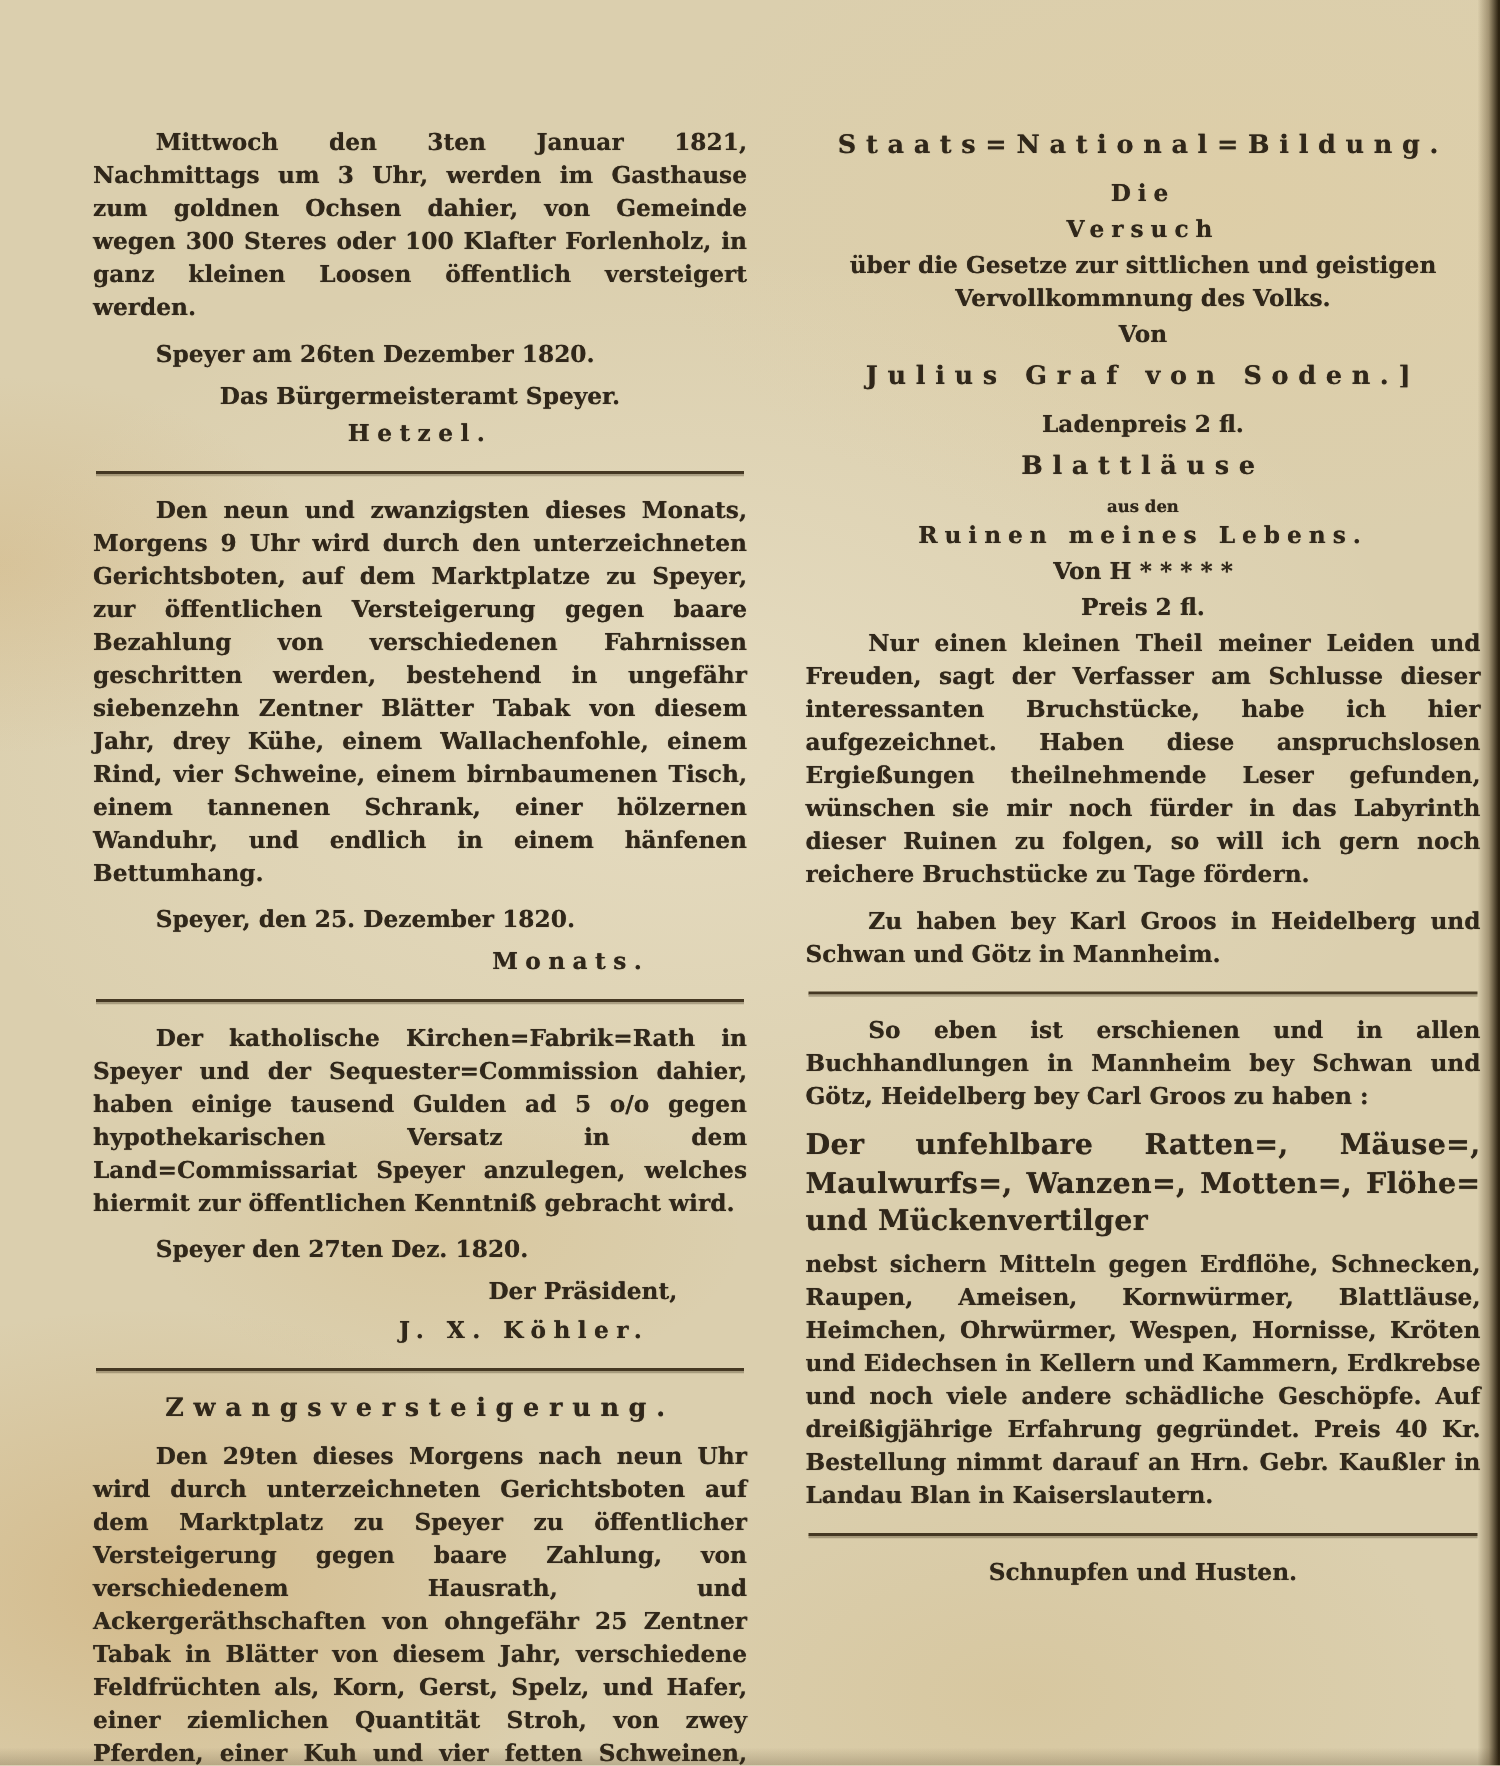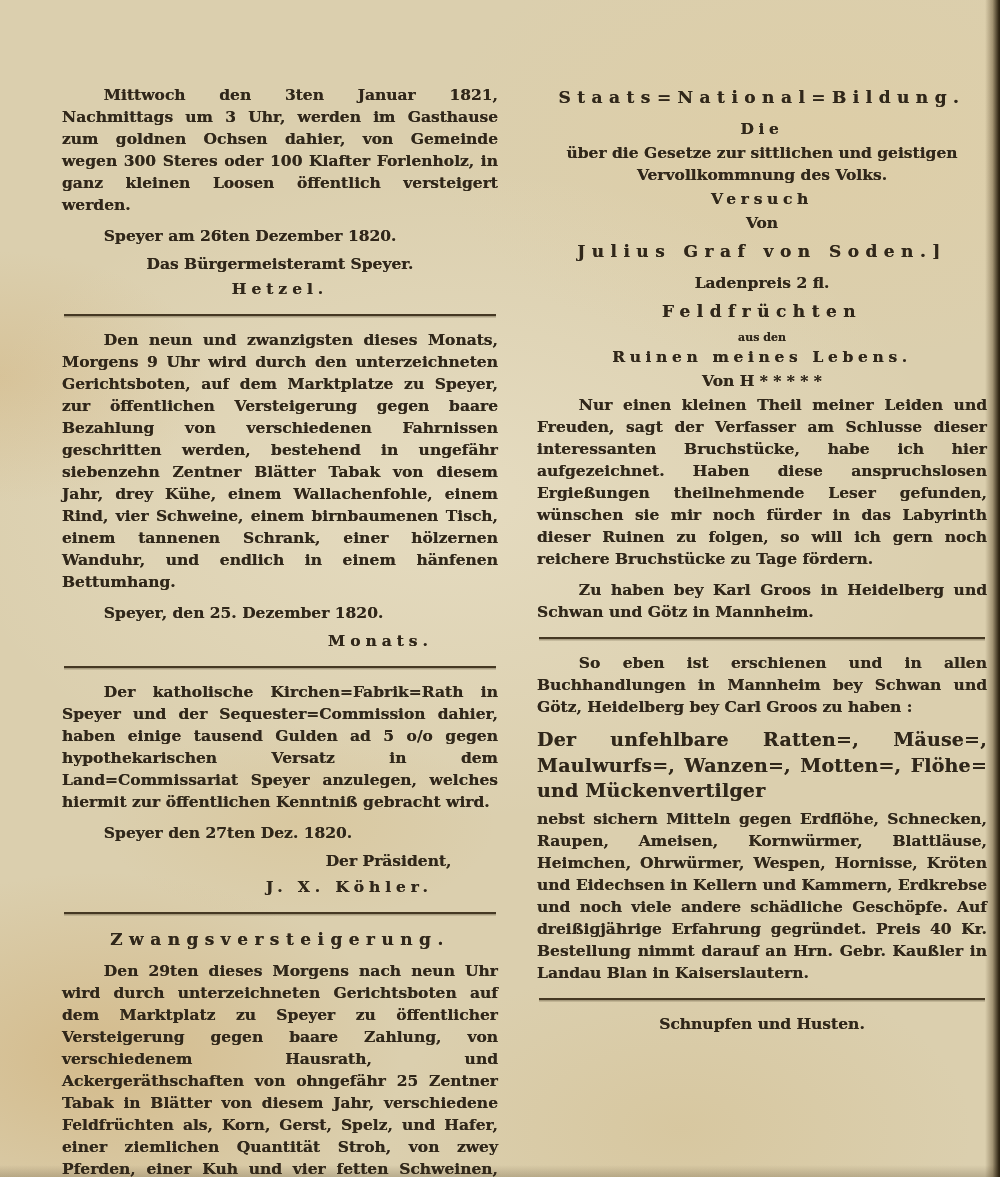--- a/index.html
+++ b/index.html
@@ -72,29 +72,30 @@
       <div class="blk dl">Speyer den 27ten Dez. 1820.</div>
       <div class="blk sig-rp">Der Präsident,</div>
       <div class="blk sig-r">J. X. Köhler.</div>
       <div class="blk rule"></div>
       <div class="blk c-sp-lg">Zwangsversteigerung.</div>
       <div class="blk para">Den 29ten dieses Morgens nach neun Uhr wird durch unterzeichneten Gerichtsboten auf dem Marktplatz zu Speyer zu öffentlicher Versteigerung gegen baare Zahlung, von verschiedenem Hausrath, und Ackergeräthschaften von ohngefähr 25 Zentner Tabak in Blätter von diesem Jahr, verschiedene Feldfrüchten als, Korn, Gerst, Spelz, und Hafer, einer ziemlichen Quantität Stroh, von zwey Pferden, einer Kuh und vier fetten Schweinen, ferner die Hopfen in zwey Säcke von ungefähr 1 3/4 Zentner vom Jahr 1820, 25 Pfund gehechelten Hanf, und vier Lauferschwein geschritten werden.</div>
     </div>
   <div class="col col-right">
       <div class="blk c-sp-lg">Staats=National=Bildung.</div>
       <div class="blk c-sp">Die</div>
+      <div class="blk c-sp">Versuch</div>
       <div class="blk c">über die Gesetze zur sittlichen und geistigen Vervollkommnung des Volks.</div>
-      <div class="blk c-sp">Versuch</div>
       <div class="blk c">Von</div>
       <div class="blk c-sp-lg">Julius Graf von Soden.]</div>
       <div class="blk c">Ladenpreis 2 fl.</div>
-      <div class="blk c-sp-lg">Feldfrüchten</div>
+      <div class="blk c-sp-lg">Blattläuse</div>
       <div class="blk c-sm">aus den</div>
       <div class="blk c-sp">Ruinen meines Lebens.</div>
       <div class="blk c">Von H * * * * *</div>
+      <div class="blk c">Preis 2 fl.</div>
       <div class="blk para">Nur einen kleinen Theil meiner Leiden und Freuden, sagt der Verfasser am Schlusse dieser interessanten Bruchstücke, habe ich hier aufgezeichnet. Haben diese anspruchslosen Ergießungen theilnehmende Leser gefunden, wünschen sie mir noch fürder in das Labyrinth dieser Ruinen zu folgen, so will ich gern noch reichere Bruchstücke zu Tage fördern.</div>
       <div class="blk para">Zu haben bey Karl Groos in Heidelberg und Schwan und Götz in Mannheim.</div>
       <div class="blk rule"></div>
       <div class="blk para">So eben ist erschienen und in allen Buchhandlungen in Mannheim bey Schwan und Götz, Heidelberg bey Carl Groos zu haben :</div>
       <div class="blk para-lg">Der unfehlbare Ratten=, Mäuse=, Maulwurfs=, Wanzen=, Motten=, Flöhe= und Mückenvertilger</div>
       <div class="blk para-ni">nebst sichern Mitteln gegen Erdflöhe, Schnecken, Raupen, Ameisen, Kornwürmer, Blattläuse, Heimchen, Ohrwürmer, Wespen, Hornisse, Kröten und Eidechsen in Kellern und Kammern, Erdkrebse und noch viele andere schädliche Geschöpfe. Auf dreißigjährige Erfahrung gegründet. Preis 40 Kr. Bestellung nimmt darauf an Hrn. Gebr. Kaußler in Landau Blan in Kaiserslautern.</div>
       <div class="blk rule"></div>
       <div class="blk c">Schnupfen und Husten.</div>
     </div>
   <div class="edge-right"></div>

